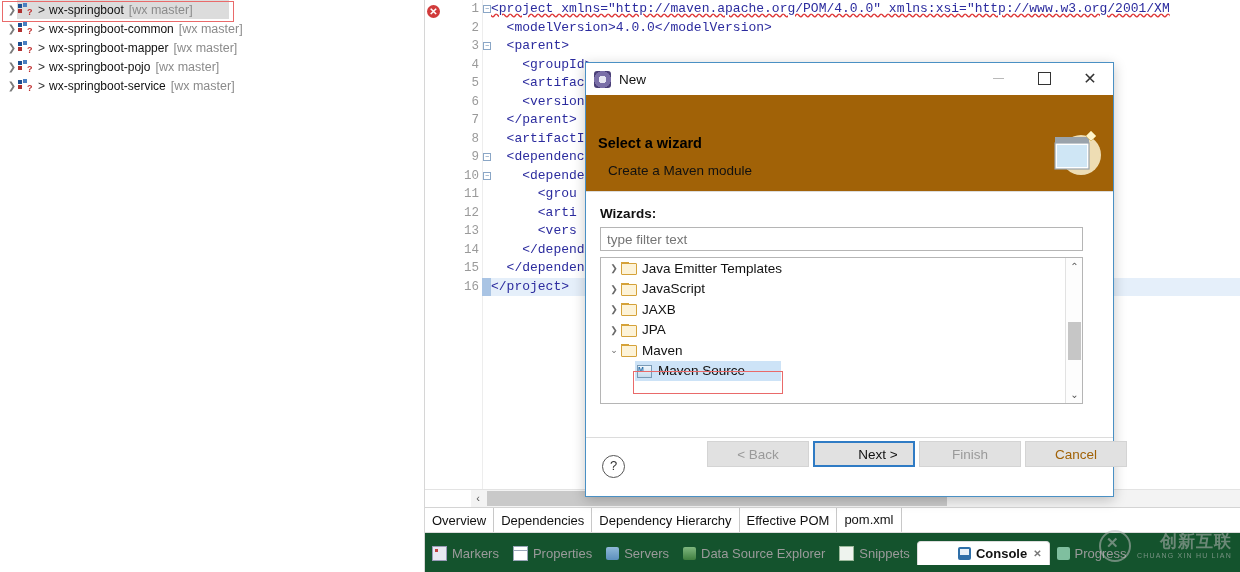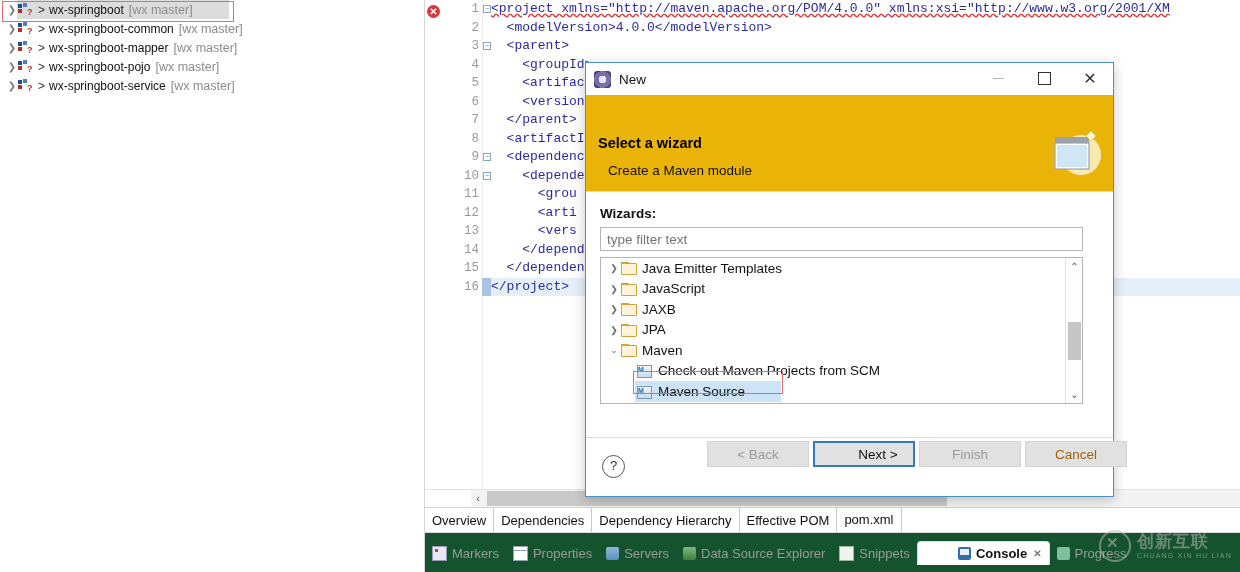--- a/index.html
+++ b/index.html
@@ -271,21 +271,21 @@
     border-radius: 50%;
     border: 2.5px solid #b9b9b9;
     position: relative;
     margin-right: 6px;
   }
   #wm-logo::after {
     content: '✕';
     position: absolute; left: 5px; top: 2px;
     font-size: 15px; color: #b9b9b9; font-weight: bold;
   }
-  #wm-text { line-height: 1; }
+  #wm-text { line-height: 1; text-align: right; }
   #wm-cn { font-size: 17px; color: #b5b5b5; font-weight: bold; letter-spacing: 1px; }
   #wm-en { font-size: 7px; color: #c3c3c3; letter-spacing: 1.2px; margin-top: 2px; }
 
   
   #dialog {
     position: absolute;
     left: 585px; top: 62px;
     width: 529px; height: 435px;
     background: #ffffff;
     border: 1px solid #4a90c4;
@@ -319,21 +319,21 @@
   #wb-min { right: 92px; }
   #wb-max { right: 46px; }
   #wb-close { right: 0; font-size: 16px; }
   #wb-min .dash { width: 11px; height: 1px; background: #b9b9b9; }
   #wb-max .sq { width: 11px; height: 11px; border: 1px solid #333; }
 
   #dlg-header {
     position: relative;
     height: 96px;
     border-bottom: 1px solid #dcdcdc;
-    background: #eab308;
+    background: #a16207;
     padding: 0 18px;
   }
   #dlg-head-title {
     position: absolute; left: 12px; top: 40px;
     font-size: 14.5px; color: #000; font-weight: bold;
   }
   #dlg-head-sub {
     position: absolute; left: 22px; top: 68px;
     font-size: 13.5px; color: #111;
   }
@@ -766,29 +766,20 @@
             <div class="wrow">
               <div class="wcontent">
                 <span class="warrow">⌄</span>
                 <span class="folder-icon">
                   <span class="f-tab"></span>
                   <span class="f-back"></span>
                 </span>
                 <span>Maven</span>
               </div>
             </div>
-            <div class="wrow indent2">
-              <div class="wcontent">
-                <span class="wiz-leaf-icon">
-                  <span class="base"></span>
-                  <span class="m">M</span>
-                </span>
-                <span>Check out Maven Projects from SCM</span>
-              </div>
-            </div>
             <div class="wrow indent2 selected">
               <div class="hl" style="width: 146px;"></div>
               <div class="wcontent">
                 <span class="wiz-leaf-icon">
                   <span class="base"></span>
                   <span class="m">M</span>
                 </span>
                 <span>Maven Source</span>
               </div>
             </div>

